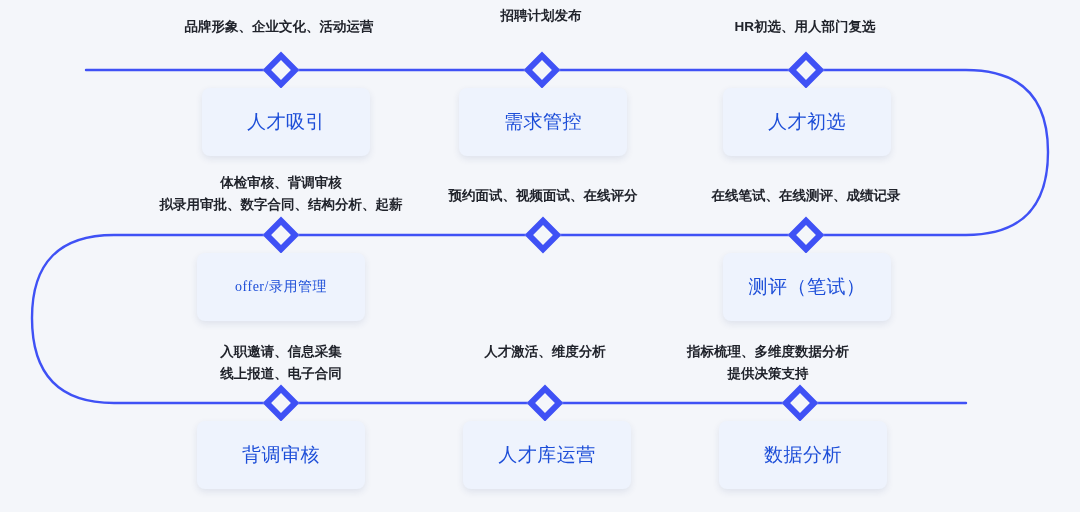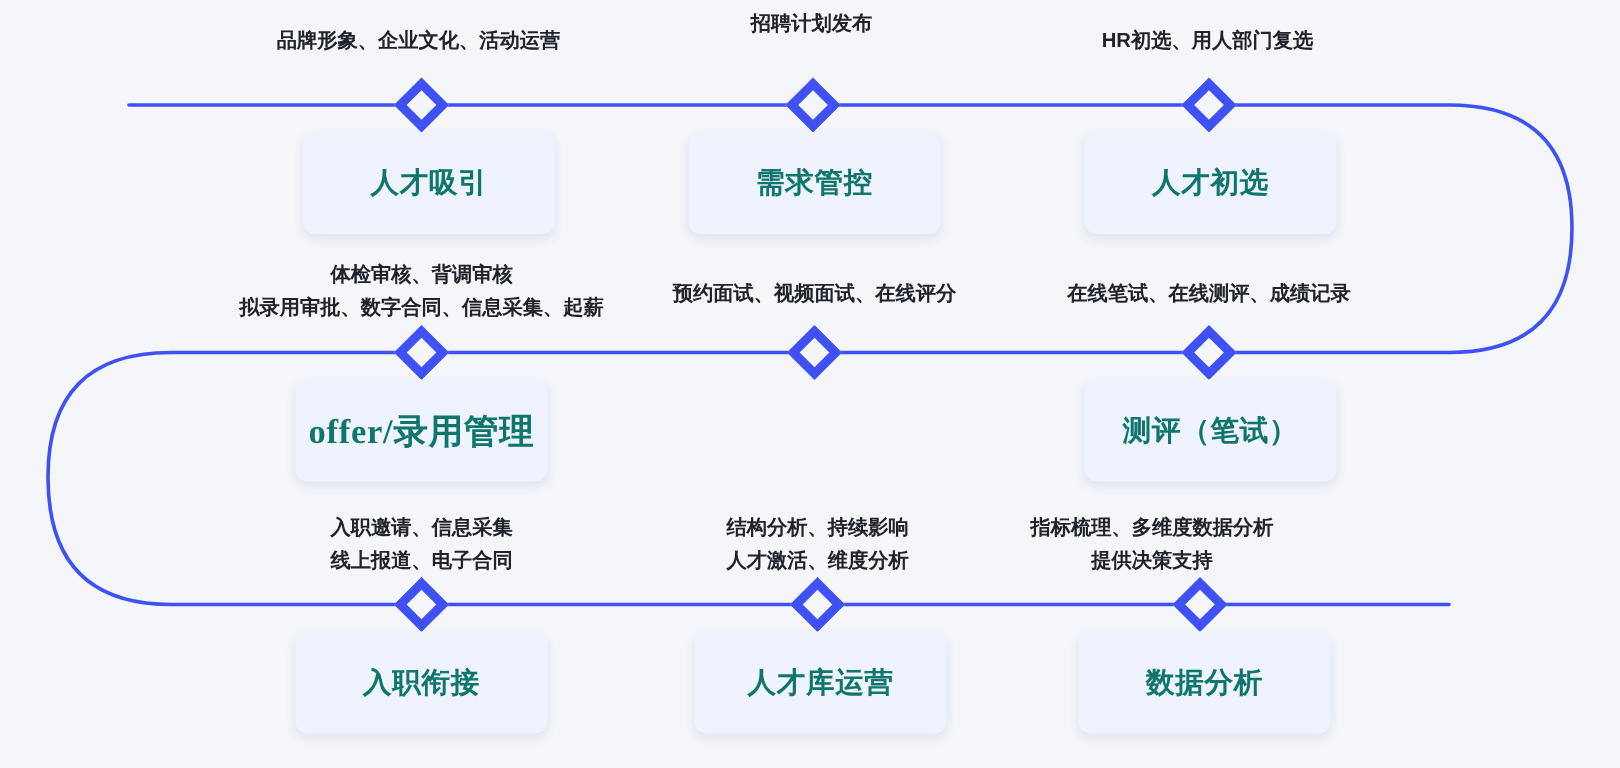--- a/index.html
+++ b/index.html
@@ -44,29 +44,29 @@
     width: 168px;
     height: 68px;
     background: #eef3fd;
     border-radius: 8px;
     box-shadow: 0 3px 7px rgba(40, 60, 120, 0.10);
     display: flex;
     align-items: center;
     justify-content: center;
   }
   .stage-label {
-    color: #0f766e;
+    color: #1d4ed8;
     font-size: 19px;
-    font-weight: bold;
+    font-weight: normal;
     letter-spacing: 0.5px;
     white-space: nowrap;
   }
   .stage-label.serif-lead {
     font-family: "Liberation Serif", "DejaVu Serif", serif;
-    font-size: 23px;
+    font-size: 14px;
   }
   
   .caption {
     position: absolute;
     text-align: center;
     color: #20232b;
     font-size: 13.5px;
     font-weight: bold;
     line-height: 22px;
     white-space: nowrap;
@@ -104,21 +104,21 @@
   <div class="caption" style="left:805px; top:16px;">
     <span class="line">HR初选、用人部门复选</span>
   </div>
   <div class="diamond" style="left:806px; top:70px;"></div>
   <div class="stage-box" style="left:723px; top:88px;">
     <span class="stage-label">人才初选</span>
   </div>
 
   <div class="caption" style="left:281px; top:172px;">
     <span class="line">体检审核、背调审核</span>
-    <span class="line">拟录用审批、数字合同、信息采集、起薪</span>
+    <span class="line">拟录用审批、数字合同、结构分析、起薪</span>
   </div>
   <div class="diamond" style="left:281px; top:235px;"></div>
   <div class="stage-box" style="left:197px; top:253px;">
     <span class="stage-label serif-lead"><span>offer/</span><span style="font-family:'Liberation Sans','DejaVu Sans',sans-serif;">录用管理</span></span>
   </div>
 
   <div class="caption" style="left:543px; top:185px;">
     <span class="line">预约面试、视频面试、在线评分</span>
   </div>
   <div class="diamond" style="left:543px; top:235px;"></div>
@@ -130,25 +130,24 @@
   <div class="stage-box" style="left:723px; top:253px;">
     <span class="stage-label">测评（笔试）</span>
   </div>
 
   <div class="caption" style="left:281px; top:341px;">
     <span class="line">入职邀请、信息采集</span>
     <span class="line">线上报道、电子合同</span>
   </div>
   <div class="diamond" style="left:281px; top:403px;"></div>
   <div class="stage-box" style="left:197px; top:421px;">
-    <span class="stage-label">入职衔接</span>
+    <span class="stage-label">背调审核</span>
   </div>
 
   <div class="caption" style="left:545px; top:341px;">
-    <span class="line">结构分析、持续影响</span>
     <span class="line">人才激活、维度分析</span>
   </div>
   <div class="diamond" style="left:545px; top:403px;"></div>
   <div class="stage-box" style="left:463px; top:421px;">
     <span class="stage-label">人才库运营</span>
   </div>
 
   <div class="caption" style="left:768px; top:341px;">
     <span class="line">指标梳理、多维度数据分析</span>
     <span class="line">提供决策支持</span>

